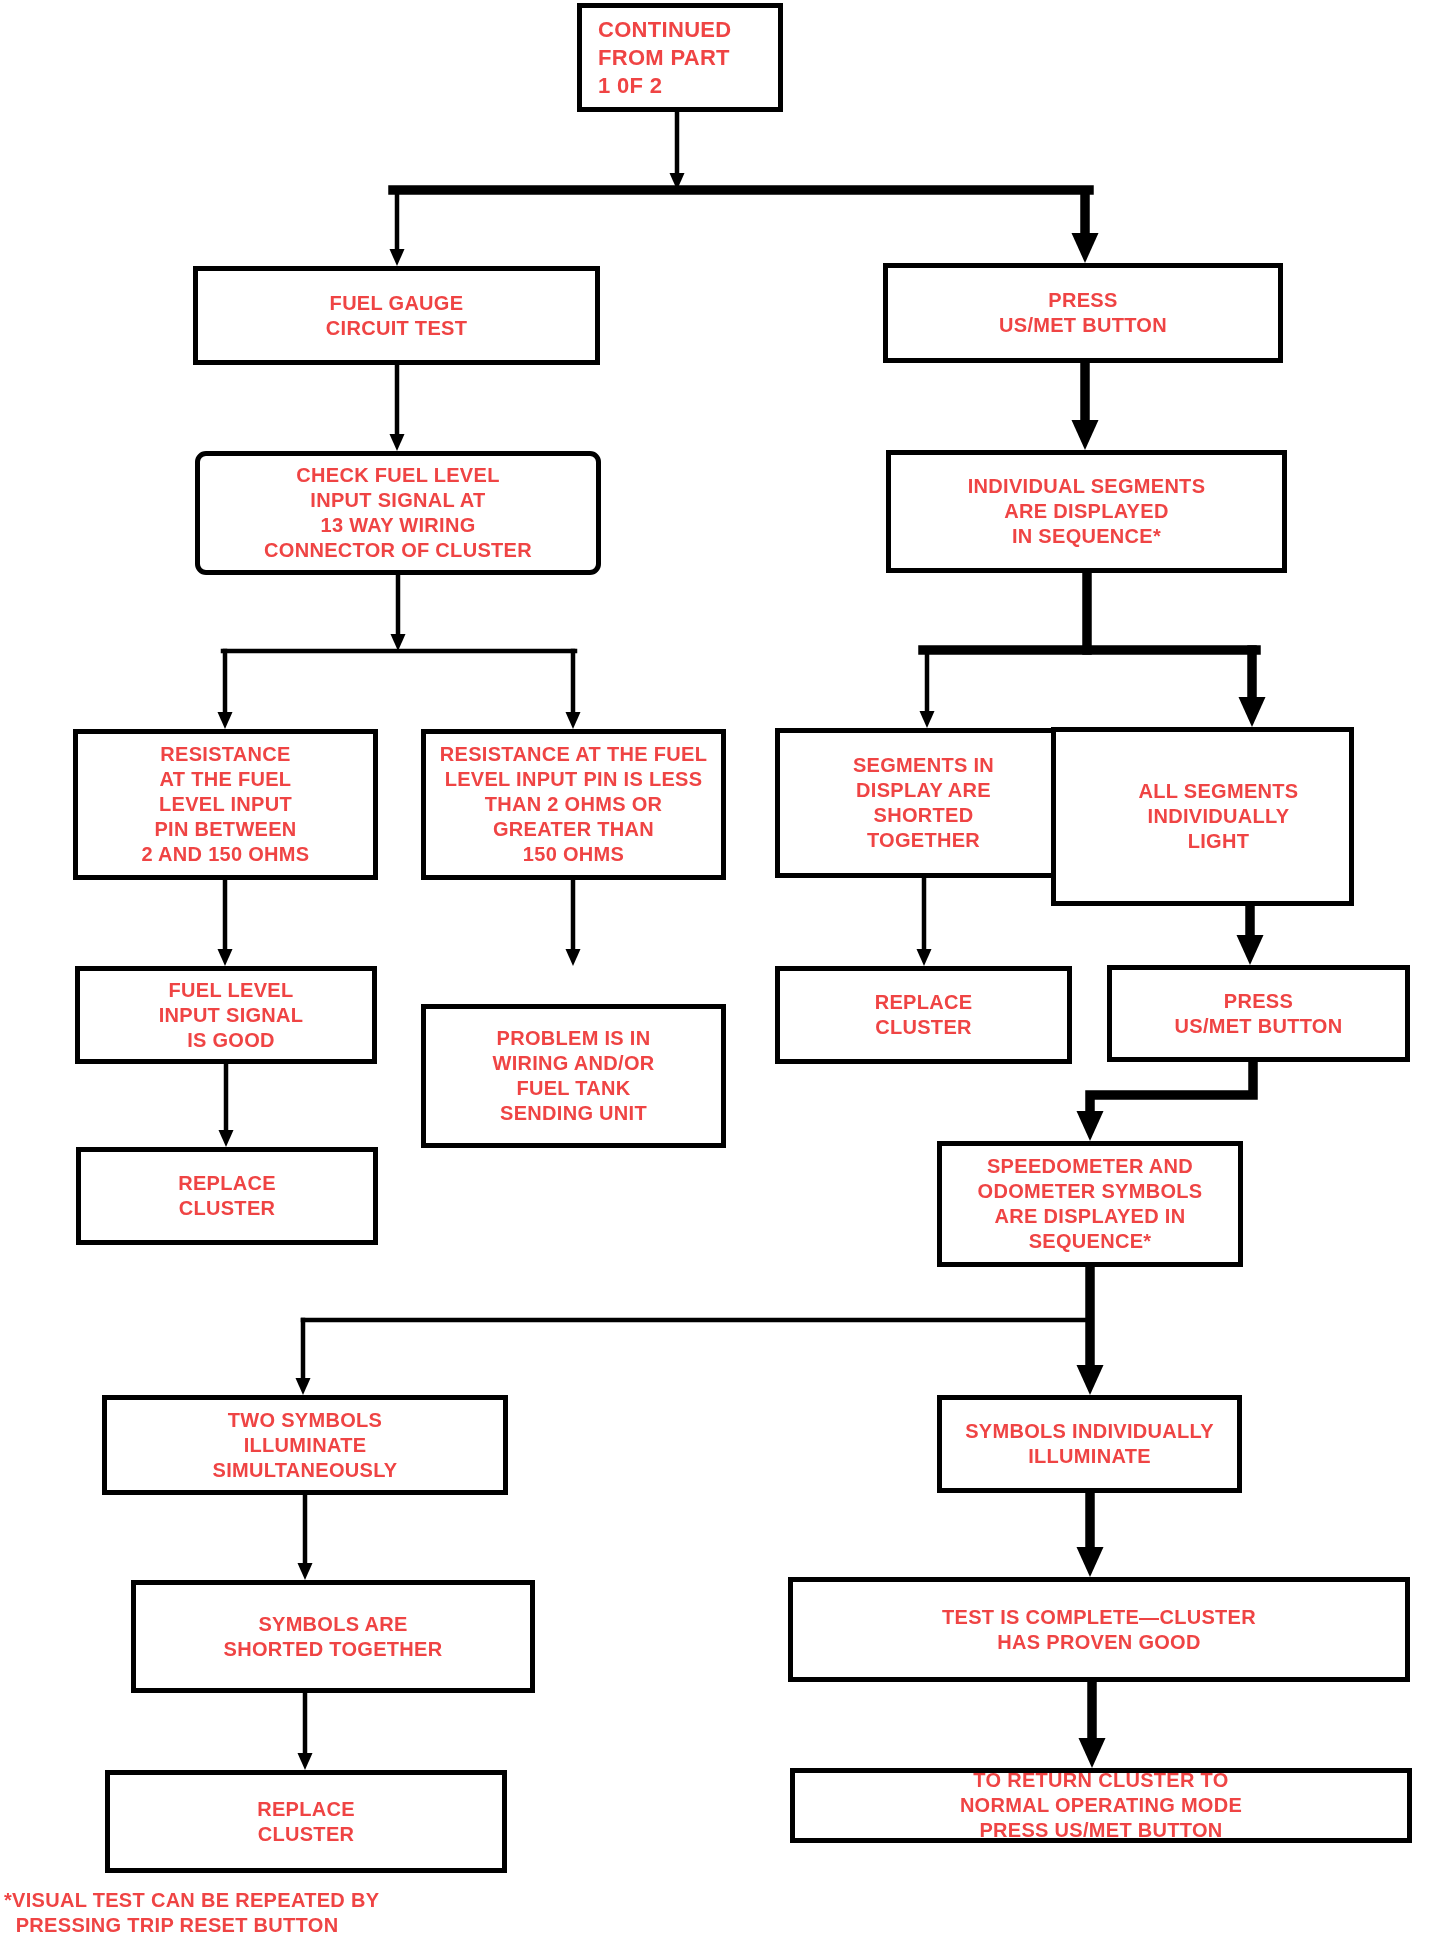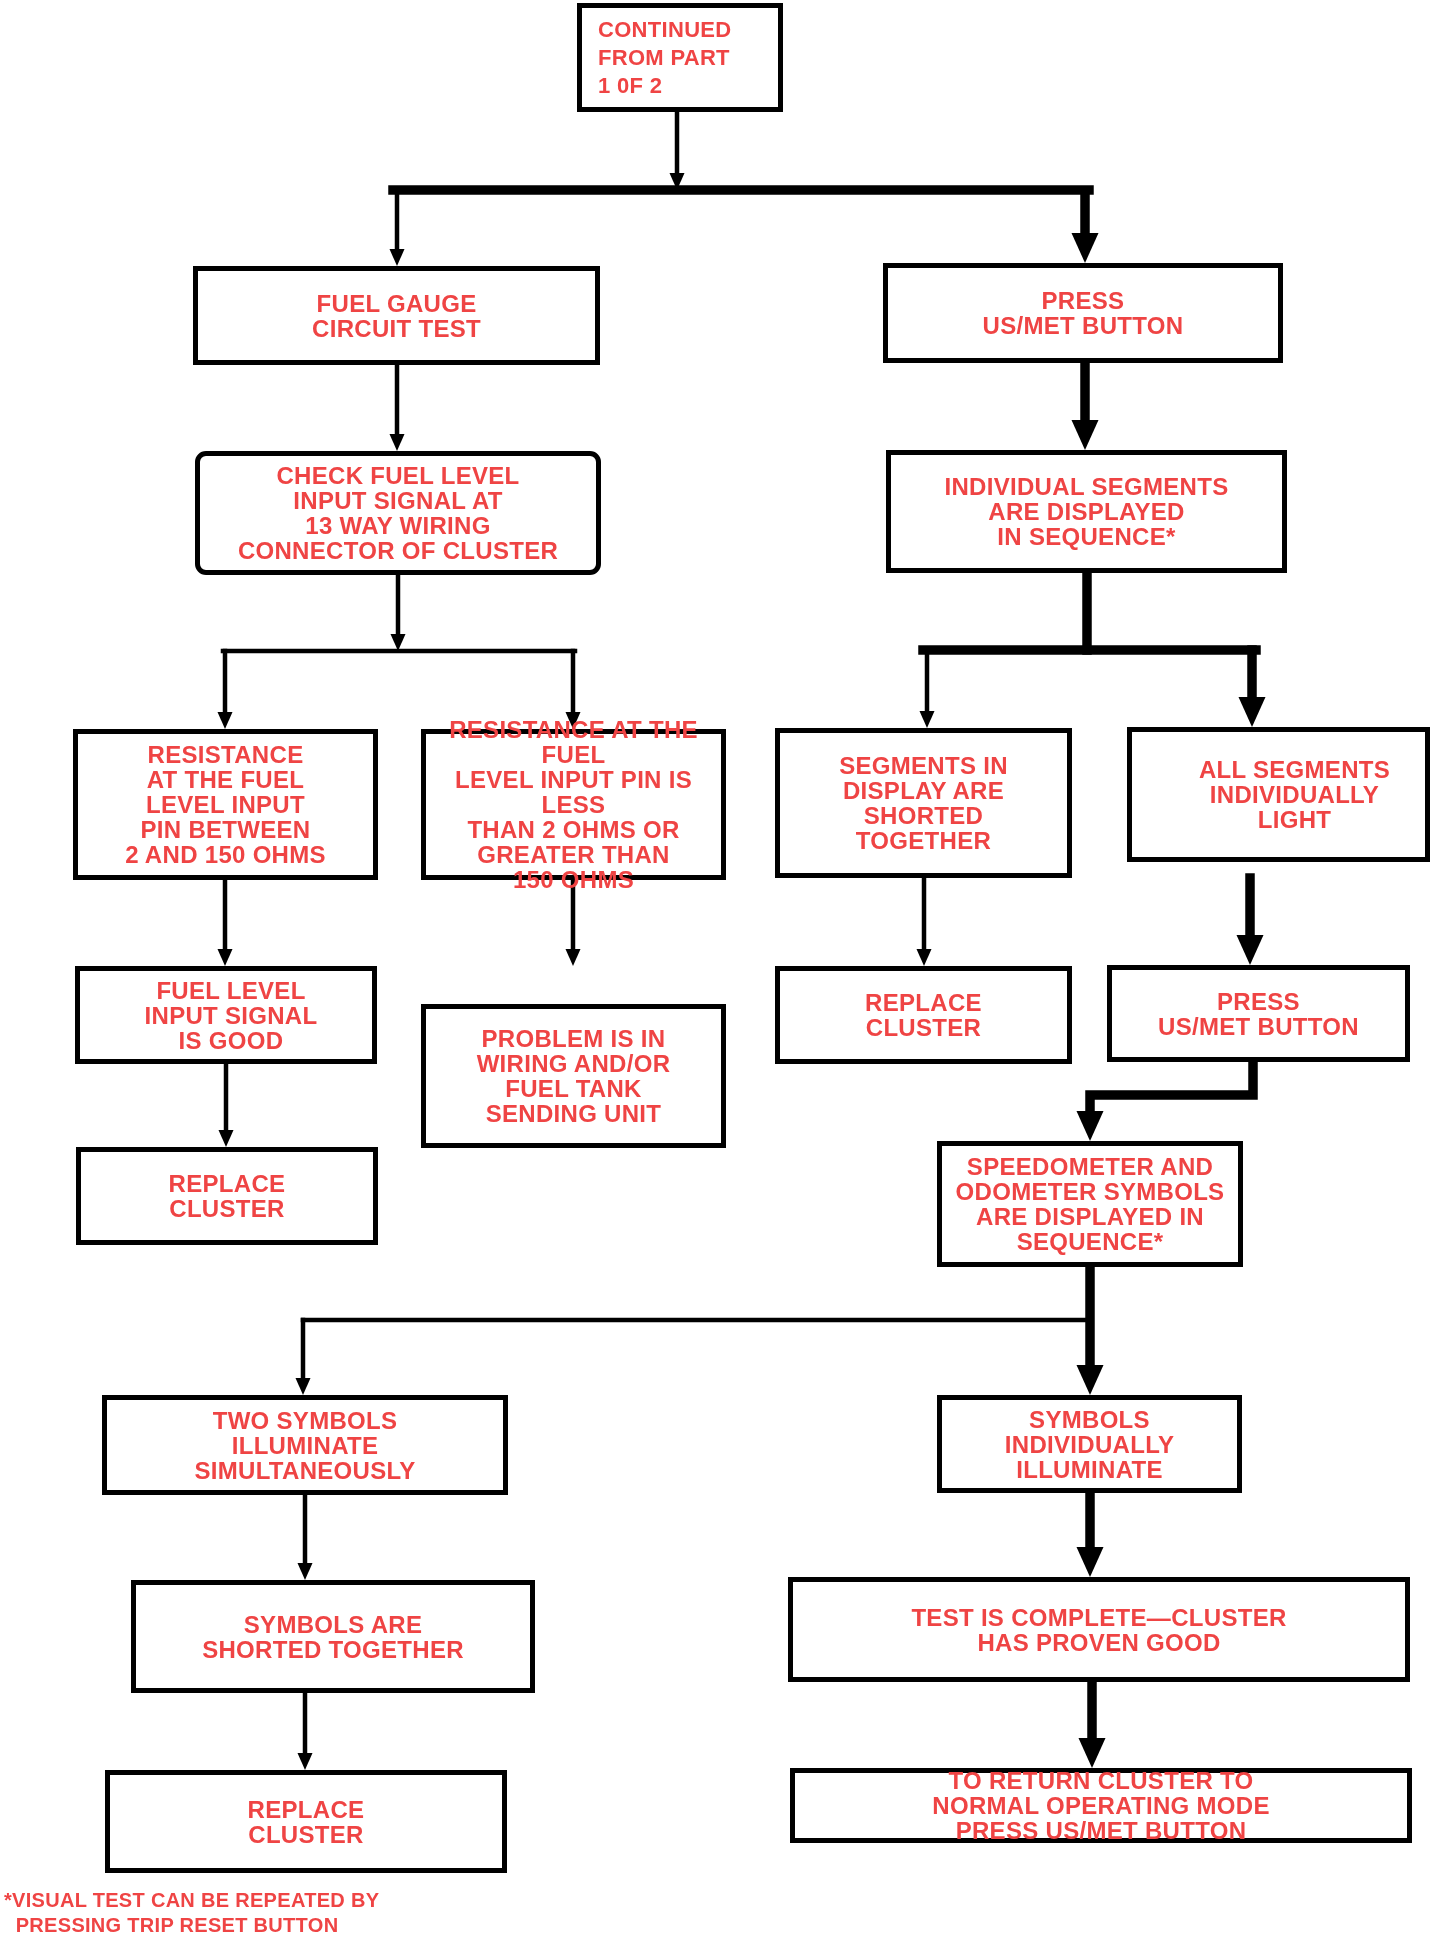--- a/index.html
+++ b/index.html
@@ -16,21 +16,21 @@
   .flow-box{
     position:absolute;
     box-sizing:border-box;
     background:#ffffff;
     border:5px solid #000000;
     display:flex;
     align-items:center;
     justify-content:center;
     text-align:center;
     font-weight:700;
-    font-size:24px;
+    font-size:20px;
     line-height:25px;
     letter-spacing:0.3px;
     white-space:pre-line;
     padding:4px 6px;
   }
   .flow-box.align-left{
     justify-content:flex-start;
     text-align:left;
     padding-left:16px;
     font-size:22px;
@@ -124,21 +124,21 @@
 2 AND 150 OHMS</div>
       <div class="flow-box" style="left: 421px; top: 729px; width: 305px; height: 151px;">RESISTANCE AT THE FUEL
 LEVEL INPUT PIN IS LESS
 THAN 2 OHMS OR
 GREATER THAN
 150 OHMS</div>
       <div class="flow-box" style="left: 775px; top: 728px; width: 297px; height: 150px;">SEGMENTS IN
 DISPLAY ARE
 SHORTED
 TOGETHER</div>
-      <div class="flow-box" style="left: 1127px; top: 727px; width: 303px; height: 135px; padding-left: 38px;">ALL SEGMENTS
+      <div class="flow-box" style="left: 1051px; top: 727px; width: 303px; height: 179px; padding-left: 38px;">ALL SEGMENTS
 INDIVIDUALLY
 LIGHT</div>
       <div class="flow-box" style="left: 75px; top: 966px; width: 302px; height: 98px; padding-left: 16px;">FUEL LEVEL
 INPUT SIGNAL
 IS GOOD</div>
       <div class="flow-box" style="left: 421px; top: 966px; width: 305px; height: 144px; margin-top: 38px;">PROBLEM IS IN
 WIRING AND/OR
 FUEL TANK
 SENDING UNIT</div>
       <div class="flow-box" style="left: 76px; top: 1147px; width: 302px; height: 98px;">REPLACE

